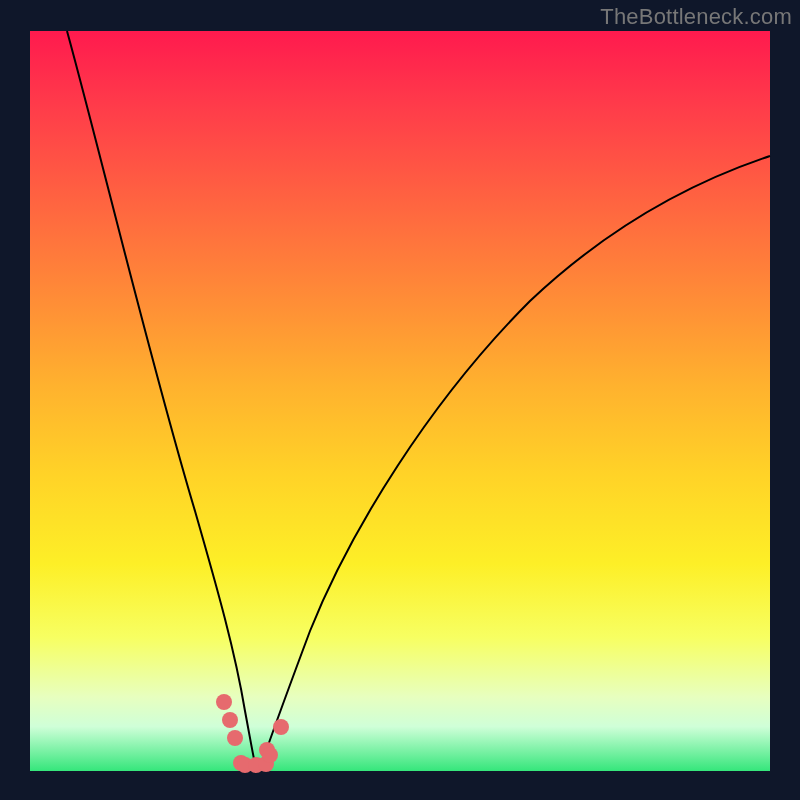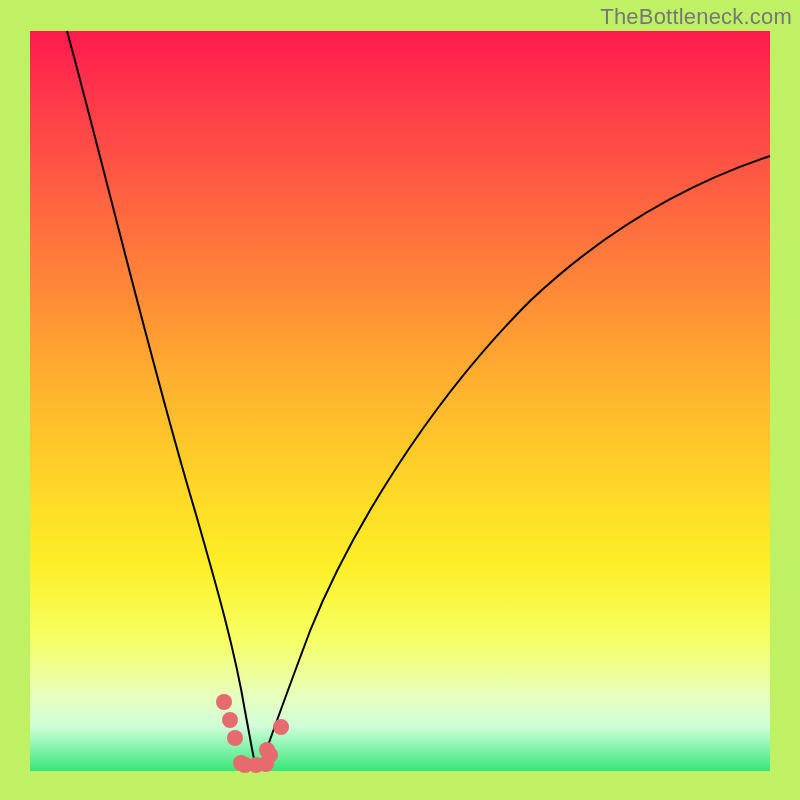--- a/index.html
+++ b/index.html
@@ -10,21 +10,21 @@
     background: #000;
     overflow: hidden;
     font-family: Arial, Helvetica, sans-serif;
   }
   .frame {
     position: absolute;
     left: 0;
     top: 0;
     width: 800px;
     height: 800px;
-    background: #bef264;
+    background: #0f172a;
   }
   .plot-area {
     position: absolute;
     left: 30px;
     top: 31px;
     width: 740px;
     height: 740px;
     background: linear-gradient(
       to bottom,
       #ff1a4e 0%,

